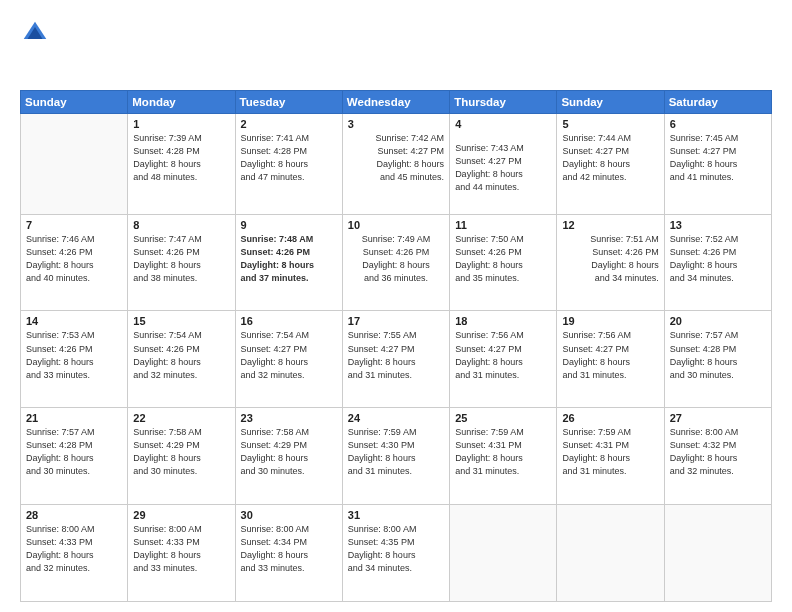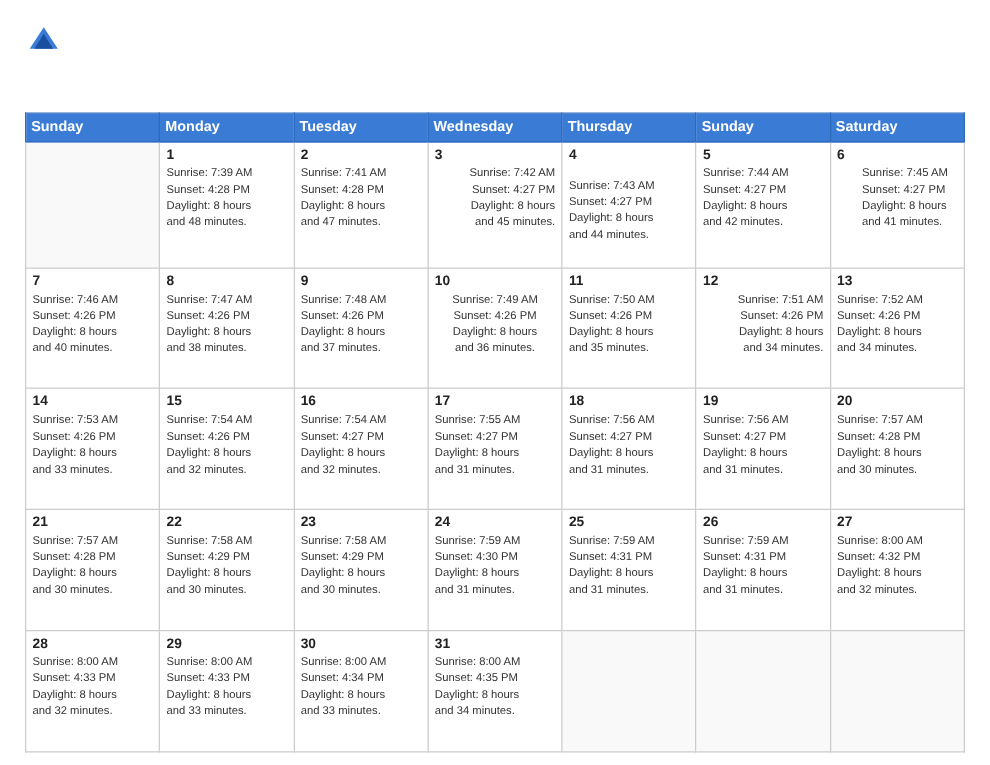--- a/index.html
+++ b/index.html
@@ -163,21 +163,21 @@
           </td>
           <td>
             <span class="day-num">5</span>
             <div class="day-info" style="white-space: pre-line;">Sunrise: 7:44 AM
 Sunset: 4:27 PM
 Daylight: 8 hours
 and 42 minutes.</div>
           </td>
           <td>
             <span class="day-num">6</span>
-            <div class="day-info" style="white-space: pre-line; margin-left: 20px;">Sunrise: 7:45 AM
+            <div class="day-info" style="white-space: pre-line;">Sunrise: 7:45 AM
 Sunset: 4:27 PM
 Daylight: 8 hours
 and 41 minutes.</div>
           </td>
         </tr>
         <tr>
           <td>
             <span class="day-num">7</span>
             <div class="day-info" style="white-space: pre-line;">Sunrise: 7:46 AM
 Sunset: 4:26 PM
@@ -186,21 +186,21 @@
           </td>
           <td>
             <span class="day-num">8</span>
             <div class="day-info" style="white-space: pre-line;">Sunrise: 7:47 AM
 Sunset: 4:26 PM
 Daylight: 8 hours
 and 38 minutes.</div>
           </td>
           <td>
             <span class="day-num">9</span>
-            <div class="day-info" style="white-space: pre-line;">Sunrise: 7:48 AM
+            <div class="day-info" style="white-space: pre-line; font-weight: bold;">Sunrise: 7:48 AM
 Sunset: 4:26 PM
 Daylight: 8 hours
 and 37 minutes.</div>
           </td>
           <td>
             <span class="day-num">10</span>
             <div class="day-info" style="white-space: pre-line; text-align: center;">Sunrise: 7:49 AM
 Sunset: 4:26 PM
 Daylight: 8 hours
 and 36 minutes.</div>

